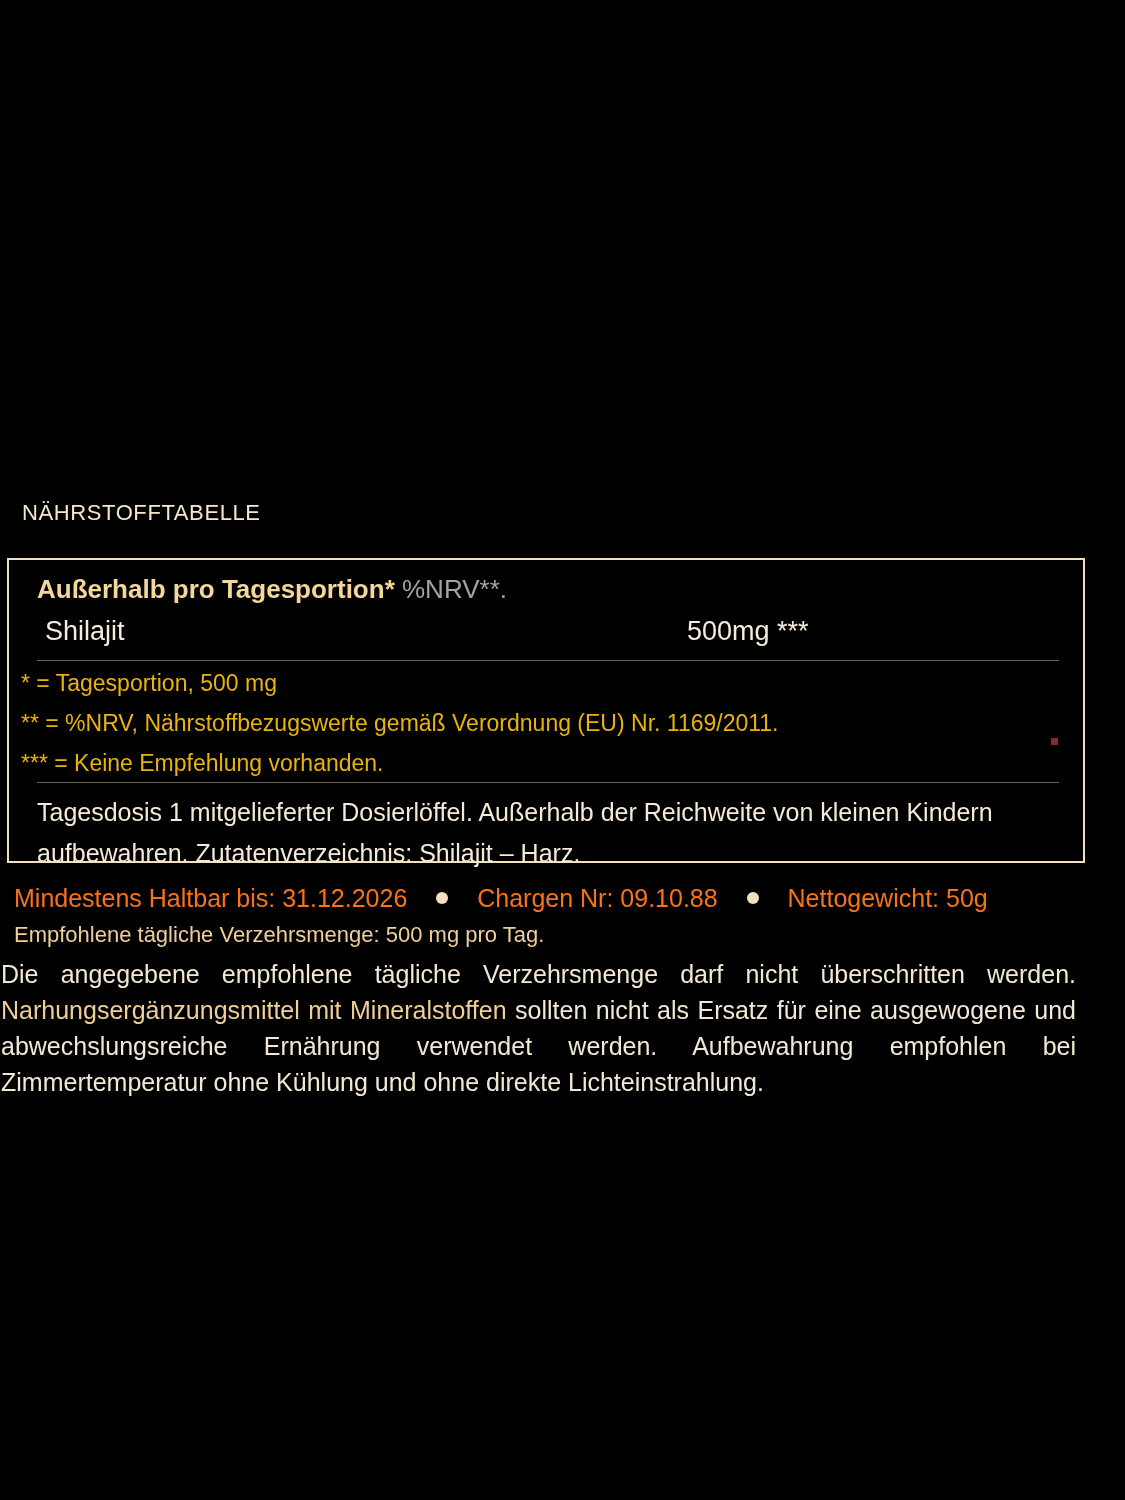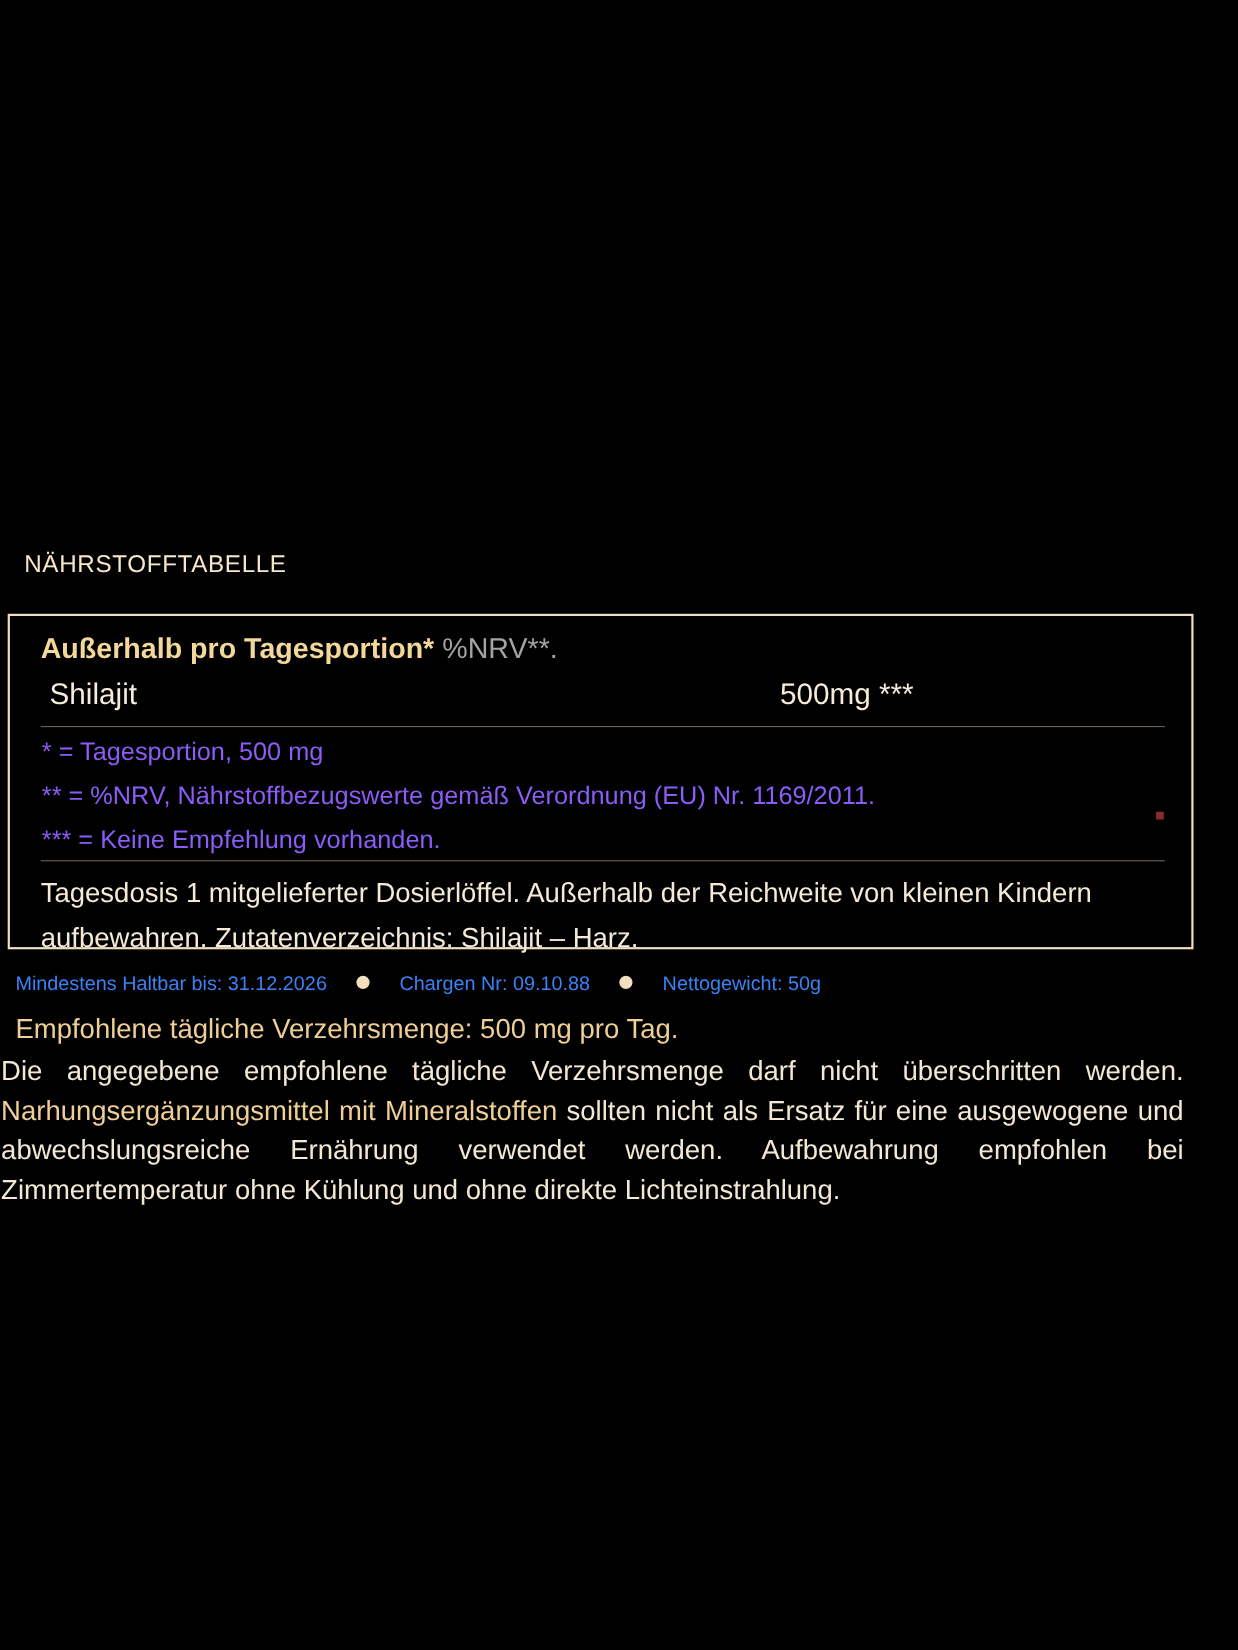--- a/index.html
+++ b/index.html
@@ -76,43 +76,43 @@
   .nutrient-row .name {
     position: absolute;
     left: 8px;
     top: 0;
     font-size: 27px;
     color: #f6ecd9;
     white-space: nowrap;
   }
   .nutrient-row .amount {
     position: absolute;
-    left: 672px;
+    left: 650px;
     top: 0;
     font-size: 27px;
     color: #f6ecd9;
     white-space: nowrap;
     text-align: center;
   }
 
   .hr {
     position: absolute;
     left: 28px;
     width: 1022px;
     height: 1px;
     background: #6d6353;
   }
   .hr.one { top: 100px; }
   .hr.two { top: 222px; }
 
   .note {
     position: absolute;
-    left: 29px;
+    left: 12px;
     font-size: 23px;
-    color: #8b5cf6;
+    color: #eab308;
     white-space: nowrap;
   }
   .note.n1 { top: 110px; }
   .note.n2 { top: 150px; }
   .note.n3 { top: 190px; }
 
   .dose {
     position: absolute;
     left: 28px;
     top: 232px;
@@ -129,39 +129,39 @@
     width: 7px;
     height: 7px;
     background: #8a2b2b;
   }
 
   
   .footer-line {
     position: absolute;
     left: 14px;
     top: 884px;
-    font-size: 18px;
-    color: #3b82f6;
+    font-size: 25px;
+    color: #f97316;
     white-space: nowrap;
   }
   .dot {
     display: inline-block;
     width: 12px;
     height: 12px;
     border-radius: 50%;
     background: #f1dfbd;
     margin: 0 22px 4px 22px;
     vertical-align: middle;
   }
 
   .accent-line {
     position: absolute;
     left: 14px;
     top: 922px;
-    font-size: 25px;
+    font-size: 22px;
     color: #f0cf97;
     white-space: nowrap;
   }
 
   .para {
     position: absolute;
     left: 1px;
     top: 956px;
     width: 1075px;
     font-size: 25px;

